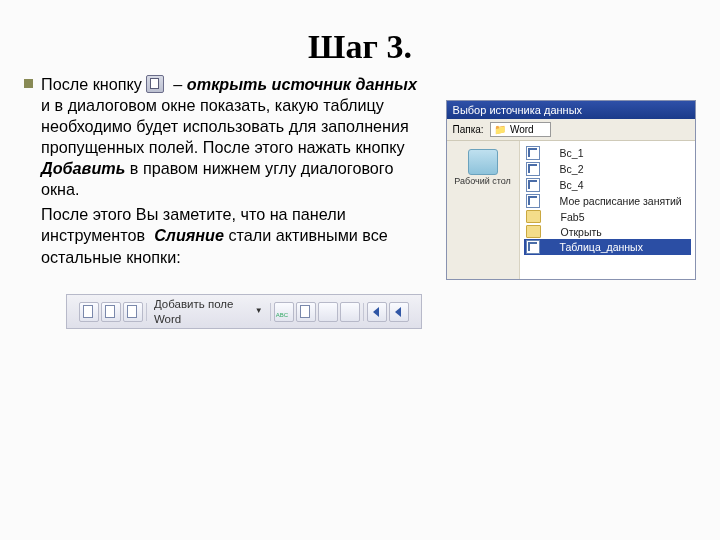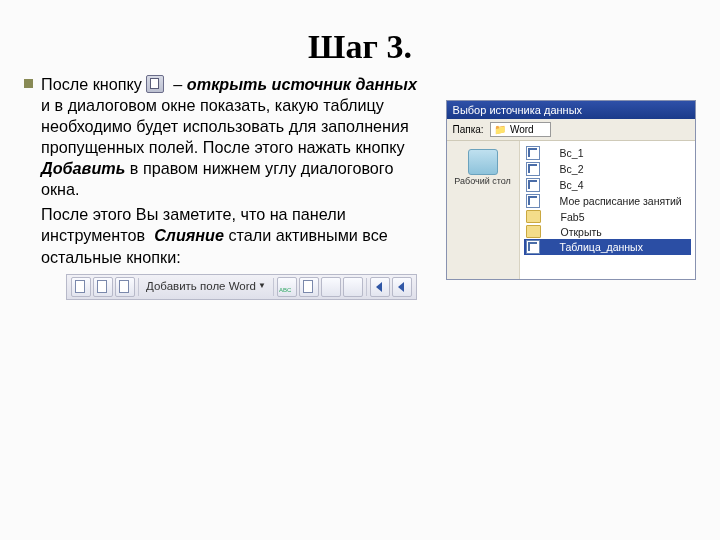--- a/index.html
+++ b/index.html
@@ -136,27 +136,27 @@
   }
   .fi-icon::after{content:"";position:absolute;left:1px;top:1px;width:7px;height:7px;border-top:2px solid #4a6da8;border-left:2px solid #4a6da8;}
   .fi-folder{
     width:13px;height:11px;background:#f4dd8a;border:1px solid #caa840;border-radius:1px;
   }
   .file-item.sel{
     background:#2b4ea4;color:#fff;
   }
   
   .toolbar {
-    margin: 6px 0 0 42px;
+    margin: 26px 0 0 42px;
     display:flex;
     align-items:center;
     gap:2px;
     background:linear-gradient(#f1f1f6,#dfe0ea);
     border:1px solid #b7b9c9;
-    padding:2px 4px;
+    padding:2px 12px;
     width:fit-content;
   }
   .tb-btn{
     width:18px;height:18px;
     background:linear-gradient(#fafbff,#e3e5ef);
     border:1px solid #b7b9c9;
     border-radius:2px;
     position:relative;
     flex-shrink:0;
   }

